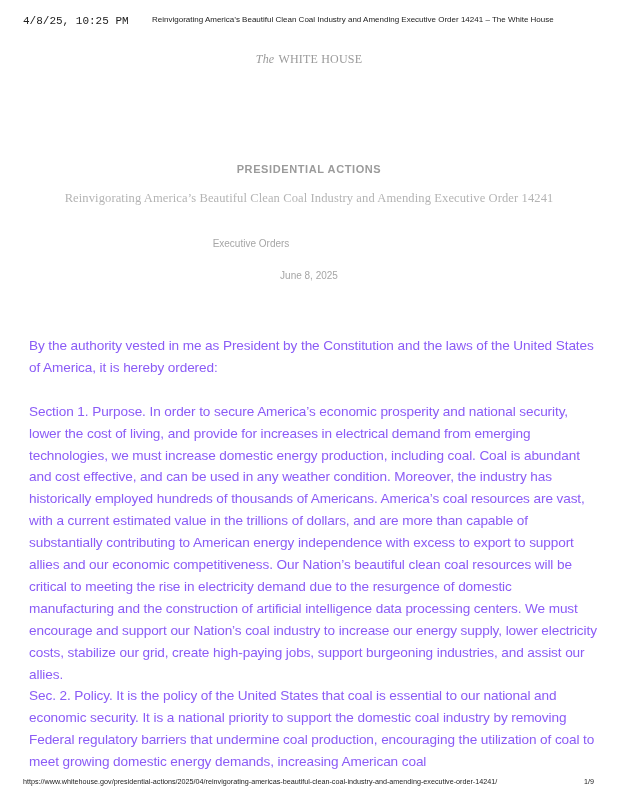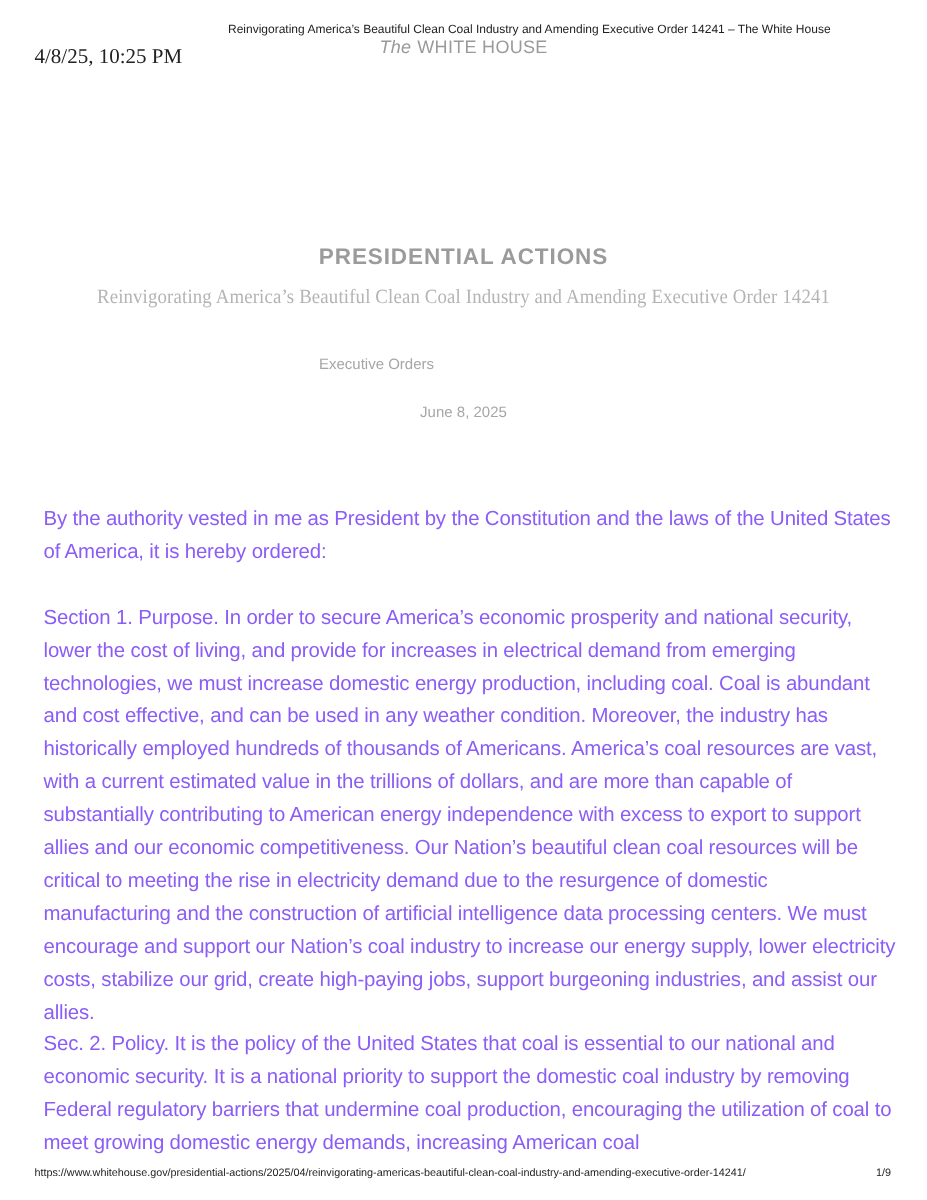--- a/index.html
+++ b/index.html
@@ -1,21 +1,21 @@
 <!DOCTYPE html>
 <html><head>
   <meta charset="utf-8">
   <style>
     html, body { margin: 0; padding: 0; background: #ffffff; }
     body { width: 618px; height: 800px; position: relative; overflow: hidden; color: #2b2b2b; }
-    .hdr-date { position: absolute; left: 23px; top: 31px; font-family: Liberation Serif, serif; font-size: 14px; color: #222; }
+    .hdr-date { position: absolute; left: 23px; top: 15px; font-family: Liberation Mono, monospace; font-size: 11px; color: #222; }
     .hdr-title { position: absolute; left: 152px; top: 15px; font-family: "Liberation Sans", sans-serif; font-size: 8px; color: #222; white-space: nowrap; }
-    .logo { position: absolute; left: 0; width: 618px; top: 24px; text-align: center; font-family: Liberation Sans, sans-serif; font-size: 12px; color: #9a9a9a; letter-spacing: 0.2px; }
+    .logo { position: absolute; left: 0; width: 618px; top: 52px; text-align: center; font-family: Liberation Serif, serif; font-size: 12px; color: #9a9a9a; letter-spacing: 0.2px; }
     .logo .the { font-style: italic; margin-right: 4px; }
-    .eyebrow { position: absolute; left: 0; width: 618px; top: 163px; text-align: center; font-family: "Liberation Sans", sans-serif; font-size: 15px; font-weight: bold; color: #9b9b9b; letter-spacing: 0.6px; }
+    .eyebrow { position: absolute; left: 0; width: 618px; top: 163px; text-align: center; font-family: "Liberation Sans", sans-serif; font-size: 11px; font-weight: bold; color: #9b9b9b; letter-spacing: 0.6px; }
     .title { position: absolute; left: 0; width: 618px; top: 190px; text-align: center; font-family: "Liberation Serif", serif; font-size: 13.5px; color: #b4b4b4; letter-spacing: 0.1px; transform: scaleX(0.93); }
     .category { position: absolute; left: 0; width: 502px; top: 238px; text-align: center; font-family: "Liberation Sans", sans-serif; font-size: 10px; color: #a6a6a6; }
     .date { position: absolute; left: 0; width: 618px; top: 270px; text-align: center; font-family: "Liberation Sans", sans-serif; font-size: 10px; color: #a6a6a6; }
     .body { position: absolute; left: 29px; top: 335px; width: 568px; font-family: "Liberation Sans", sans-serif; font-size: 13.6px; line-height: 21.9px; color: #8b5cf6; letter-spacing: -0.1px; }
     .body p { margin: 0; }
     .body p.gap { margin-bottom: 21.9px; }
     .u { text-underline-offset: 2px; }
     .footer-url { position: absolute; left: 23px; top: 777px; font-family: "Liberation Sans", sans-serif; font-size: 7.2px; color: #222; white-space: nowrap; }
     .footer-page { position: absolute; left: 584px; top: 777px; font-family: "Liberation Sans", sans-serif; font-size: 7.2px; color: #222; }
   </style>

